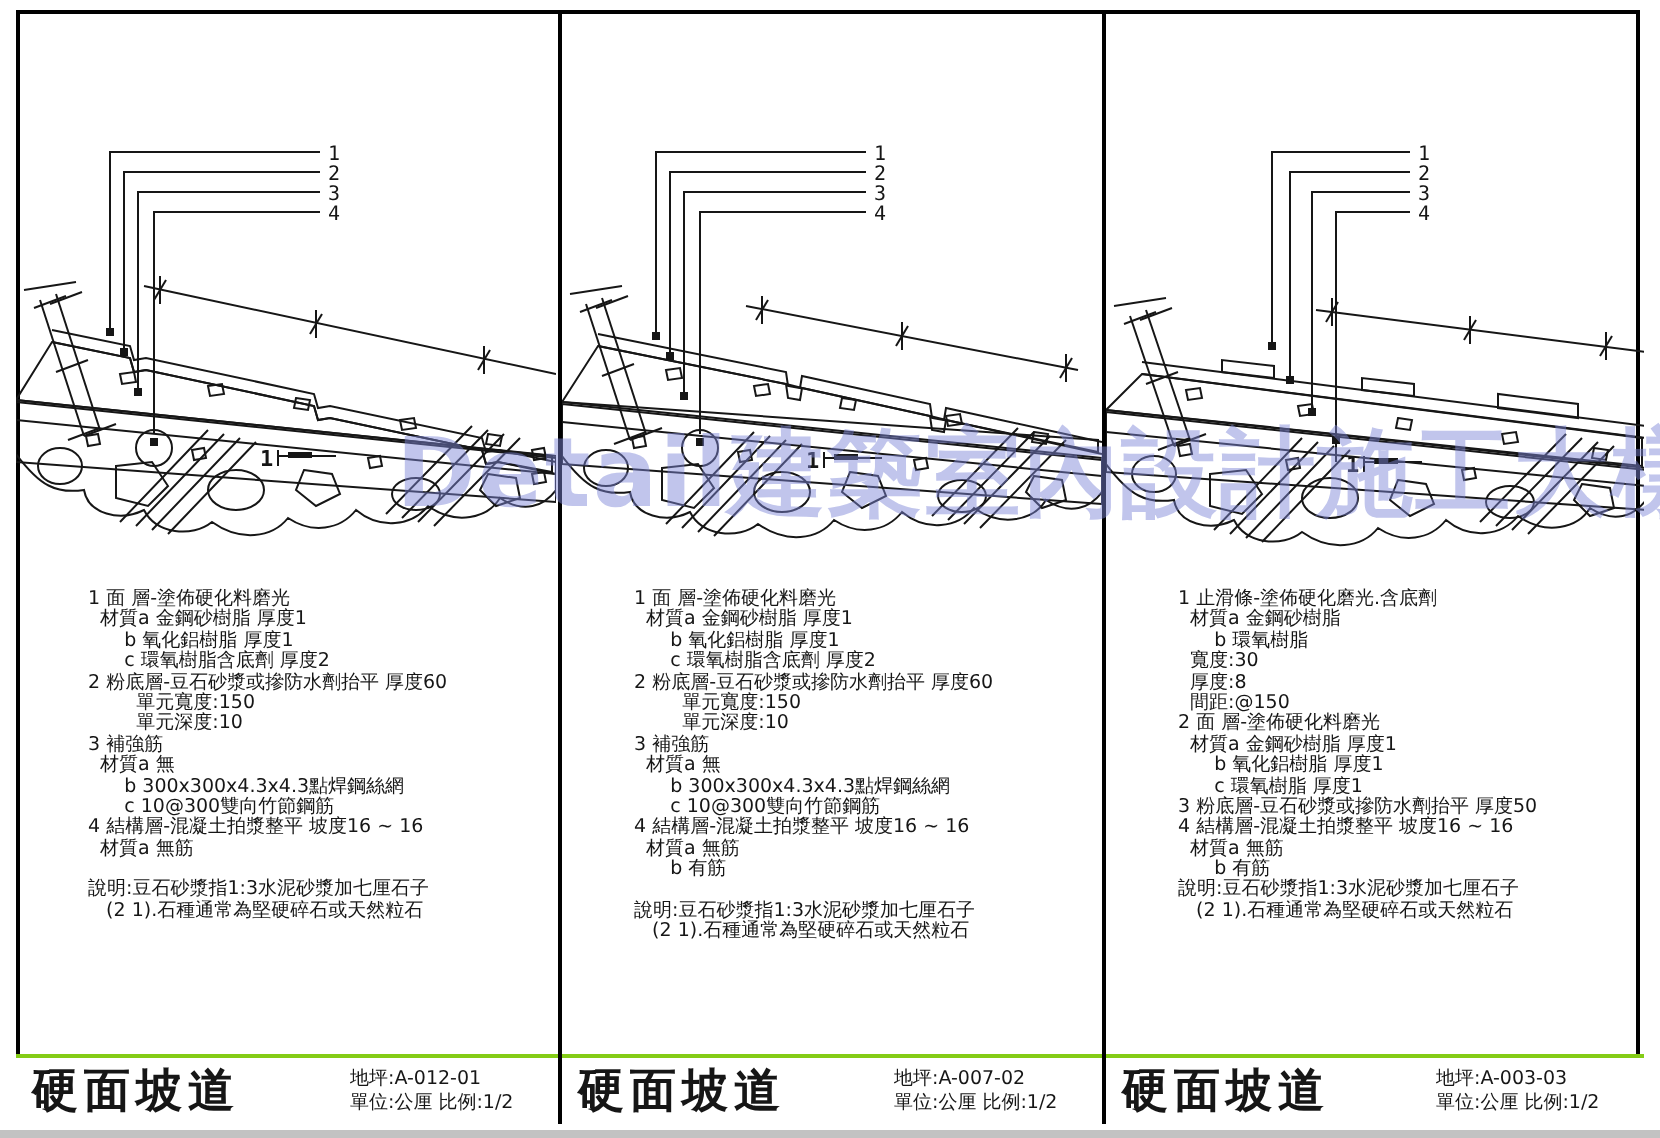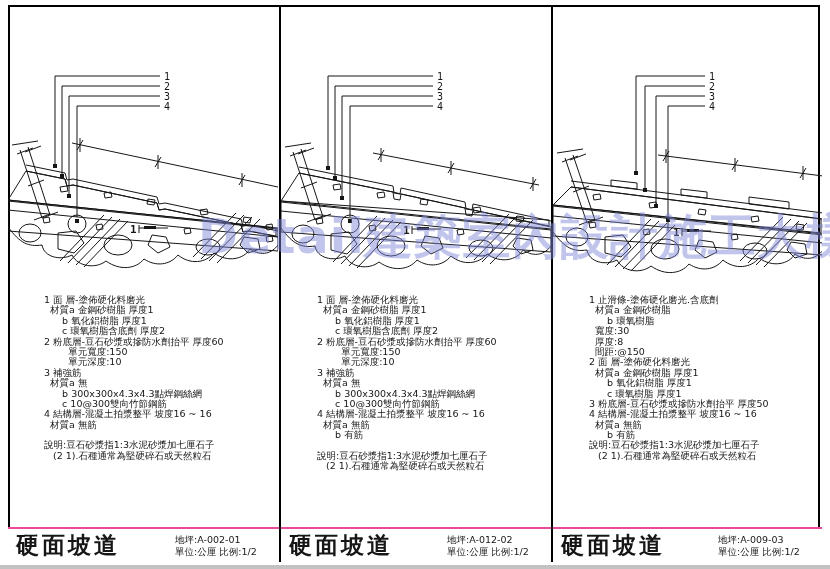--- a/index.html
+++ b/index.html
@@ -13,21 +13,21 @@
   .panel-3{left:551px;width:271px;border-left:2px solid #000;box-sizing:border-box;}
   .drawing{position:absolute;left:0;top:50px;width:270px;height:245px;}
   .drawing line,.drawing path,.drawing polyline,.drawing polygon,.drawing circle,.drawing rect,.drawing ellipse{
       stroke:#161616;stroke-width:1;fill:none;}
   .drawing .fillb{fill:#161616;stroke:none;}
   .drawing text{stroke:none;fill:#161616;font-size:10px;font-family:"DejaVu Sans Mono",monospace;}
   .drawing text.bold{font-weight:bold;font-size:11px;}
   .notes{position:absolute;left:36px;top:290px;font-size:9.5px;line-height:10.4px;white-space:pre;
          letter-spacing:0;}
   .note-line{height:10.4px;}
-  .titleblock{position:absolute;left:0;right:0;bottom:0;height:33px;border-top:2px solid #ec4899;
+  .titleblock{position:absolute;left:0;right:0;bottom:0;height:33px;border-top:2px solid #84cc16;
               display:flex;align-items:center;background:#fff;z-index:6;}
   .tb-title{font-size:23px;font-weight:bold;letter-spacing:3px;margin-left:8px;white-space:nowrap;}
   .tb-spacer{flex:1;}
   .tb-info{width:102px;font-size:9.5px;line-height:12px;margin-right:2px;white-space:nowrap;}
   .watermark{position:absolute;left:198px;top:205px;z-index:5;font-size:48px;font-weight:bold;
              letter-spacing:1px;color:rgba(126,133,216,0.48);white-space:nowrap;pointer-events:none;}
 </style>
 </head>
 <body>
 
@@ -130,21 +130,21 @@
         <line x1="131" y1="170" x2="131" y2="178"></line>
         <line x1="131" y1="173" x2="160" y2="173"></line>
         <rect x="136" y="171" width="12" height="3" class="fillb"></rect>
       </g>
     </svg>
     <div class="notes"><div class="note-line">1 面 層-塗佈硬化料磨光</div><div class="note-line">  材質a 金鋼砂樹脂 厚度1</div><div class="note-line">      b 氧化鋁樹脂 厚度1</div><div class="note-line">      c 環氧樹脂含底劑 厚度2</div><div class="note-line">2 粉底層-豆石砂漿或摻防水劑抬平 厚度60</div><div class="note-line">        單元寬度:150</div><div class="note-line">        單元深度:10</div><div class="note-line">3 補強筋</div><div class="note-line">  材質a 無</div><div class="note-line">      b 300x300x4.3x4.3點焊鋼絲網</div><div class="note-line">      c 10@300雙向竹節鋼筋</div><div class="note-line">4 結構層-混凝土拍漿整平 坡度16 ~ 16</div><div class="note-line">  材質a 無筋</div><div class="note-line">&nbsp;</div><div class="note-line">說明:豆石砂漿指1:3水泥砂漿加七厘石子</div><div class="note-line">   (2 1).石種通常為堅硬碎石或天然粒石</div></div>
     <div class="titleblock">
       <span class="tb-title">硬面坡道</span>
       <span class="tb-spacer"></span>
       <span class="tb-info">
-        <div>地坪:A-002-01</div>
+        <div>地坪:A-012-01</div>
         <div>單位:公厘 比例:1/2</div>
       </span>
     </div>
   </div>
 
   <div class="panel panel-2">
     <svg class="drawing" viewBox="0 0 270 245">
       <defs>
         <pattern id="dots2" width="13" height="11" patternUnits="userSpaceOnUse">
           <circle cx="3" cy="3" r="0.9" fill="#161616" stroke="none"></circle>
@@ -230,21 +230,21 @@
         <line x1="131" y1="171" x2="131" y2="179"></line>
         <line x1="131" y1="174" x2="160" y2="174"></line>
         <rect x="136" y="172" width="12" height="3" class="fillb"></rect>
       </g>
     </svg>
     <div class="notes"><div class="note-line">1 面 層-塗佈硬化料磨光</div><div class="note-line">  材質a 金鋼砂樹脂 厚度1</div><div class="note-line">      b 氧化鋁樹脂 厚度1</div><div class="note-line">      c 環氧樹脂含底劑 厚度2</div><div class="note-line">2 粉底層-豆石砂漿或摻防水劑抬平 厚度60</div><div class="note-line">        單元寬度:150</div><div class="note-line">        單元深度:10</div><div class="note-line">3 補強筋</div><div class="note-line">  材質a 無</div><div class="note-line">      b 300x300x4.3x4.3點焊鋼絲網</div><div class="note-line">      c 10@300雙向竹節鋼筋</div><div class="note-line">4 結構層-混凝土拍漿整平 坡度16 ~ 16</div><div class="note-line">  材質a 無筋</div><div class="note-line">      b 有筋</div><div class="note-line">&nbsp;</div><div class="note-line">說明:豆石砂漿指1:3水泥砂漿加七厘石子</div><div class="note-line">   (2 1).石種通常為堅硬碎石或天然粒石</div></div>
     <div class="titleblock">
       <span class="tb-title">硬面坡道</span>
       <span class="tb-spacer"></span>
       <span class="tb-info">
-        <div>地坪:A-012-02</div>
+        <div>地坪:A-007-02</div>
         <div>單位:公厘 比例:1/2</div>
       </span>
     </div>
   </div>
 
   <div class="panel panel-3">
     <svg class="drawing" viewBox="0 0 270 245">
       <defs>
         <pattern id="dots3" width="13" height="11" patternUnits="userSpaceOnUse">
           <circle cx="3" cy="3" r="0.9" fill="#161616" stroke="none"></circle>
@@ -334,21 +334,21 @@
         <line x1="129" y1="173" x2="129" y2="181"></line>
         <line x1="129" y1="176" x2="158" y2="176"></line>
         <rect x="134" y="174" width="12" height="3" class="fillb"></rect>
       </g>
     </svg>
     <div class="notes"><div class="note-line">1 止滑條-塗佈硬化磨光.含底劑</div><div class="note-line">  材質a 金鋼砂樹脂</div><div class="note-line">      b 環氧樹脂</div><div class="note-line">  寬度:30</div><div class="note-line">  厚度:8</div><div class="note-line">  間距:@150</div><div class="note-line">2 面 層-塗佈硬化料磨光</div><div class="note-line">  材質a 金鋼砂樹脂 厚度1</div><div class="note-line">      b 氧化鋁樹脂 厚度1</div><div class="note-line">      c 環氧樹脂 厚度1</div><div class="note-line">3 粉底層-豆石砂漿或摻防水劑抬平 厚度50</div><div class="note-line">4 結構層-混凝土拍漿整平 坡度16 ~ 16</div><div class="note-line">  材質a 無筋</div><div class="note-line">      b 有筋</div><div class="note-line">說明:豆石砂漿指1:3水泥砂漿加七厘石子</div><div class="note-line">   (2 1).石種通常為堅硬碎石或天然粒石</div></div>
     <div class="titleblock">
       <span class="tb-title">硬面坡道</span>
       <span class="tb-spacer"></span>
       <span class="tb-info">
-        <div>地坪:A-009-03</div>
+        <div>地坪:A-003-03</div>
         <div>單位:公厘 比例:1/2</div>
       </span>
     </div>
   </div>
 
   <div class="watermark">Detail建築室內設計施工大樣圖庫</div>
   <div class="edge-bottom"></div>
 </div>
 
 </body></html>

